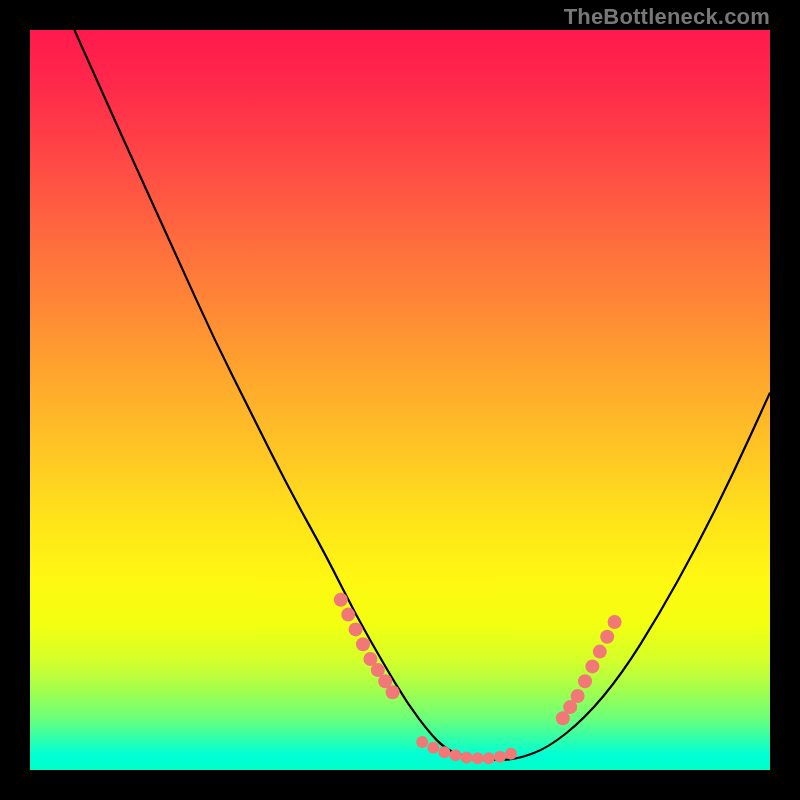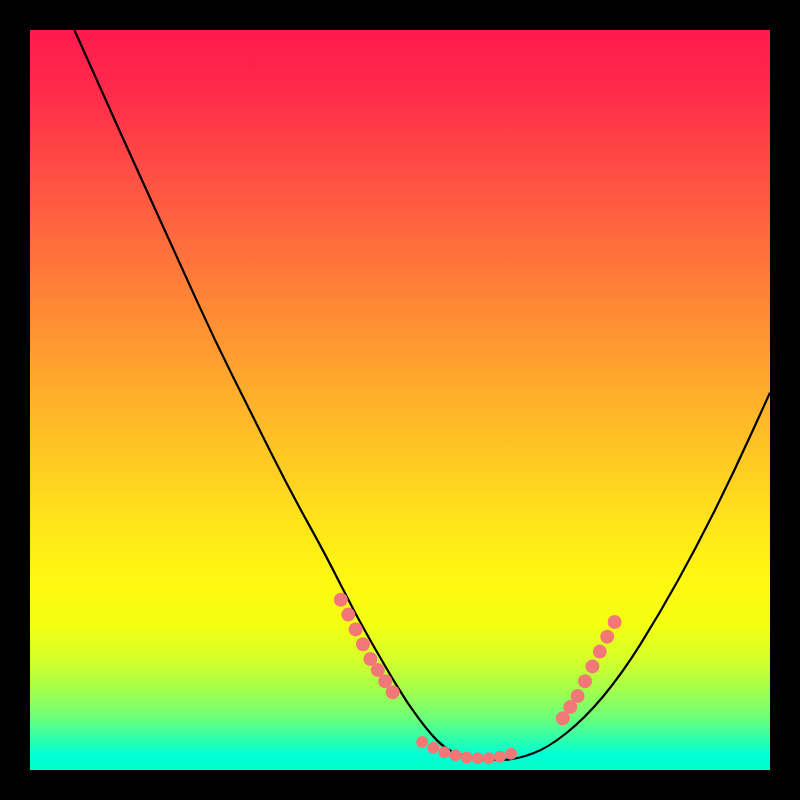--- a/index.html
+++ b/index.html
@@ -63,20 +63,21 @@
   .curve-path {
     fill: none;
     stroke: #000;
     stroke-width: 2.2;
   }
 </style>
 </head>
 <body>
 
 <div class="frame">
+  <div class="watermark">TheBottleneck.com</div>
   <div class="plot-area">
     <svg class="curve" viewBox="0 0 740 740" preserveAspectRatio="none">
       <path id="main-curve" class="curve-path" d="M 44.4 0.0 Q 74.0 66.6 92.5 107.3 Q 111.0 148.0 129.5 188.7 Q 148.0 229.4 166.5 270.1 Q 185.0 310.8 203.5 347.8 Q 222.0 384.8 240.5 421.8 Q 259.0 458.8 277.5 492.1 Q 296.0 525.4 310.8 555.0 Q 325.6 584.6 340.4 610.5 Q 355.2 636.4 366.3 654.9 Q 377.4 673.4 388.5 688.2 Q 399.6 703.0 407.0 710.4 Q 414.4 717.8 421.8 721.5 Q 429.2 725.2 436.6 727.0 Q 444.0 728.9 455.1 729.6 Q 466.2 730.4 477.3 729.6 Q 488.4 728.9 503.2 723.3 Q 518.0 717.8 536.5 703.0 Q 555.0 688.2 573.5 666.0 Q 592.0 643.8 610.5 614.2 Q 629.0 584.6 647.5 551.3 Q 666.0 518.0 684.5 481.0 Q 703.0 444.0 721.5 403.3 T 740.0 362.6"></path>
       <g id="markers-left">
           <circle cx="310.8" cy="569.8" r="7" fill="#f27877"></circle>
           <circle cx="318.2" cy="584.6" r="7" fill="#f27877"></circle>
           <circle cx="325.6" cy="599.4" r="7" fill="#f27877"></circle>
           <circle cx="333.0" cy="614.2" r="7" fill="#f27877"></circle>
           <circle cx="340.4" cy="629.0" r="7" fill="#f27877"></circle>
           <circle cx="347.8" cy="640.1" r="7" fill="#f27877"></circle>

